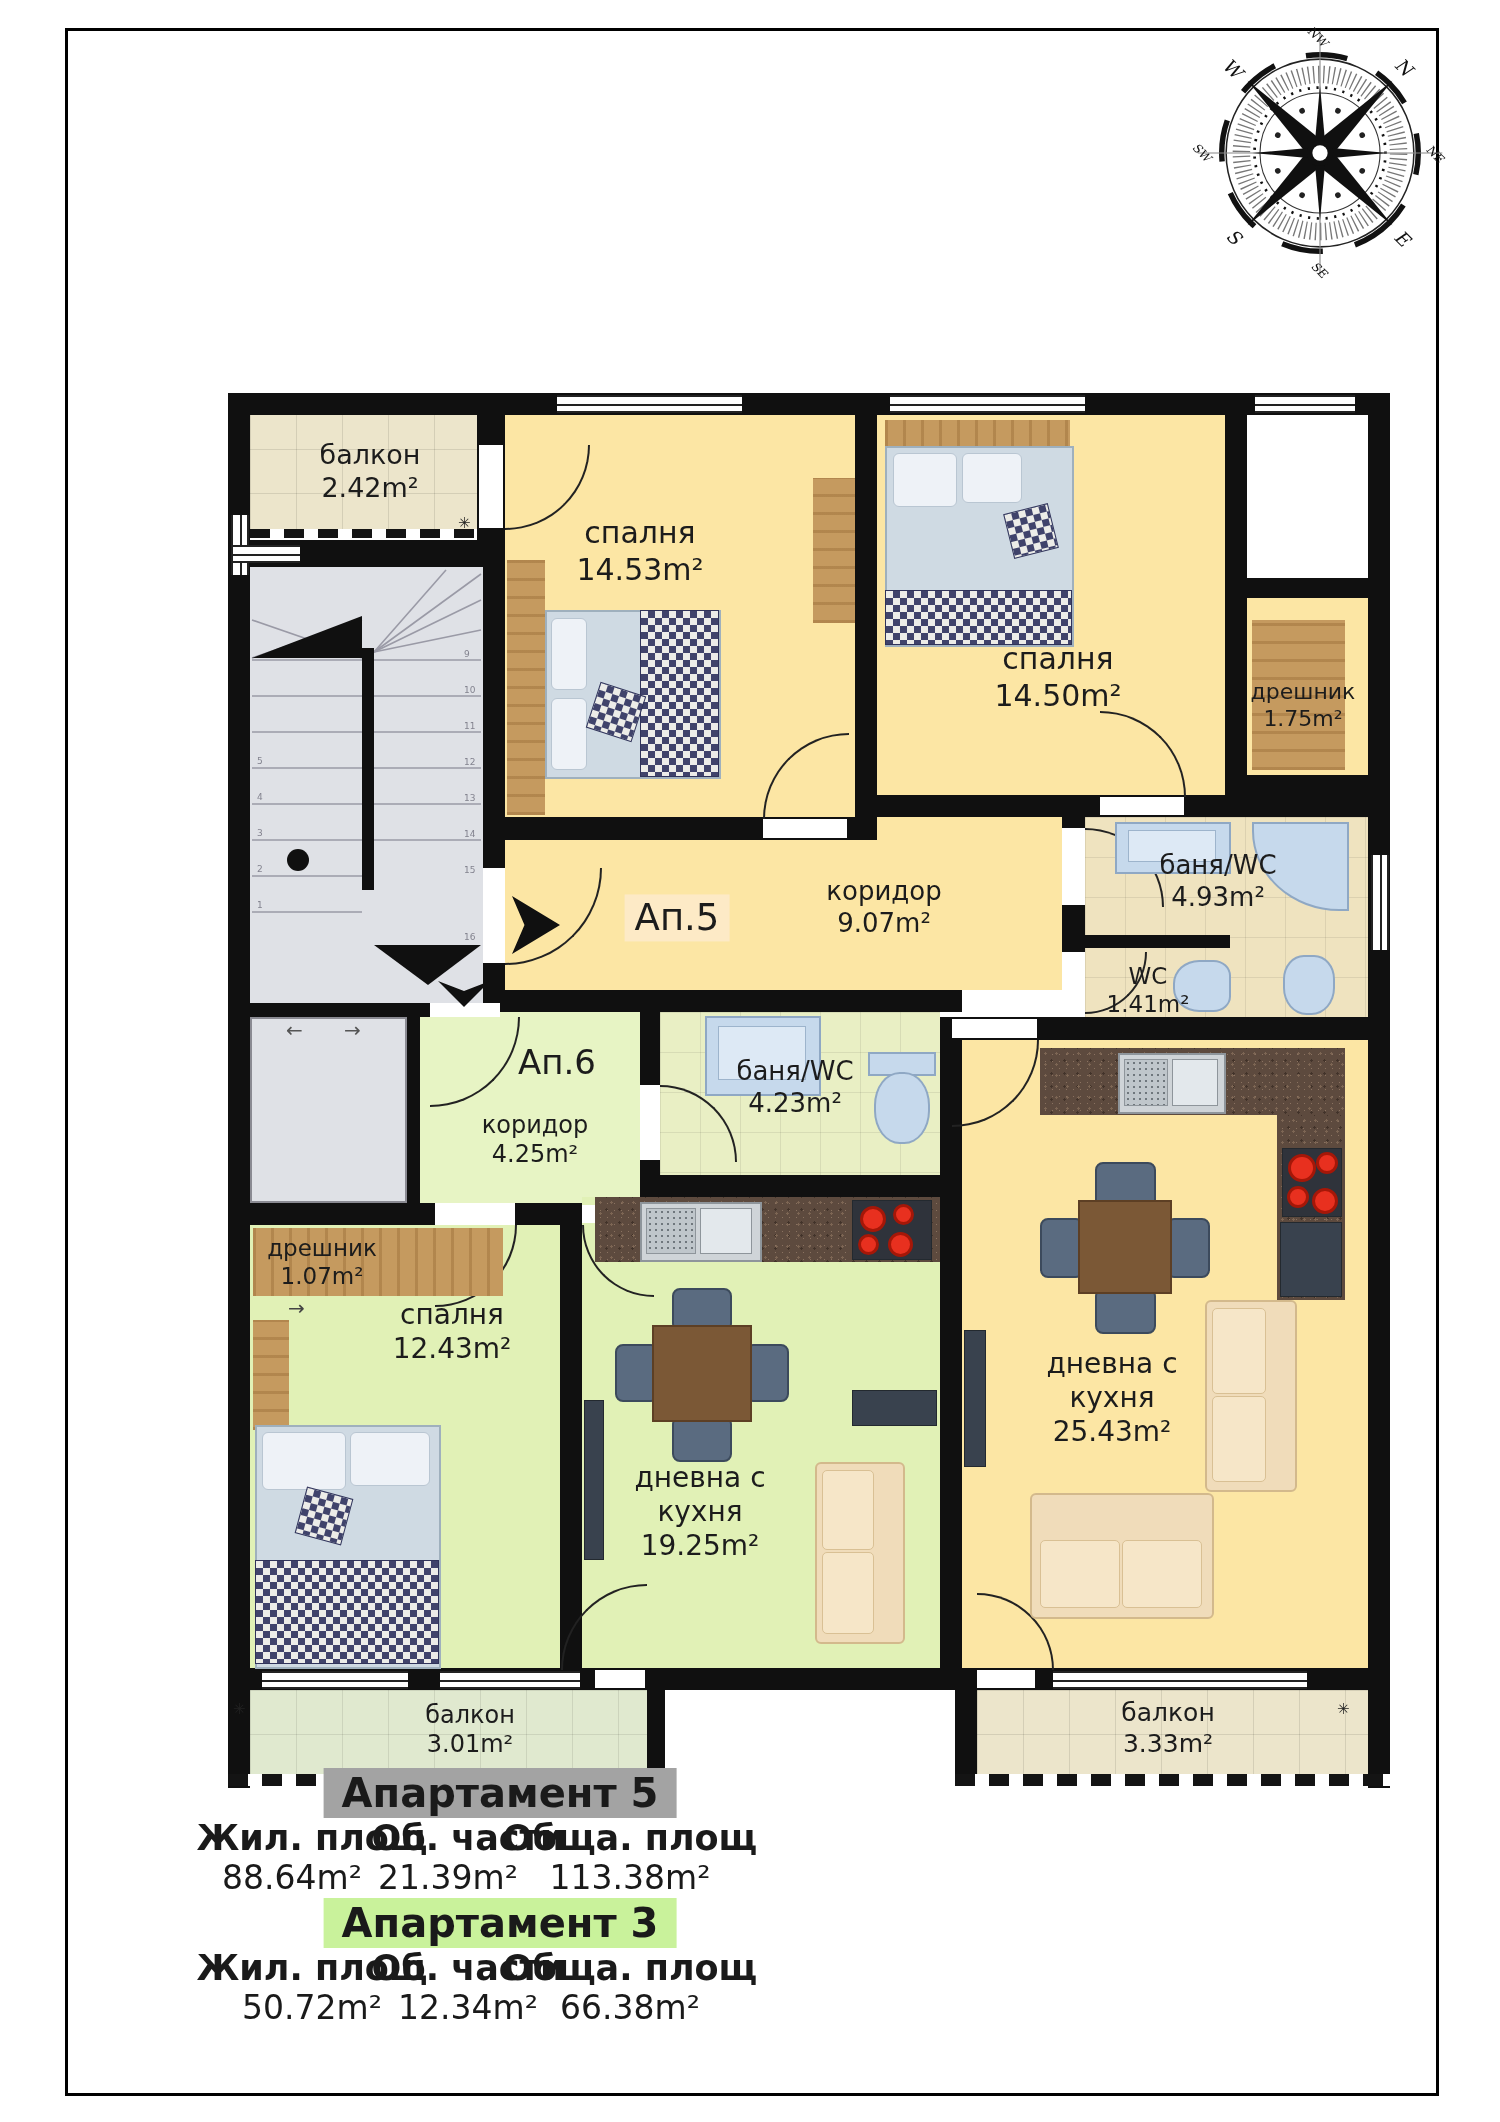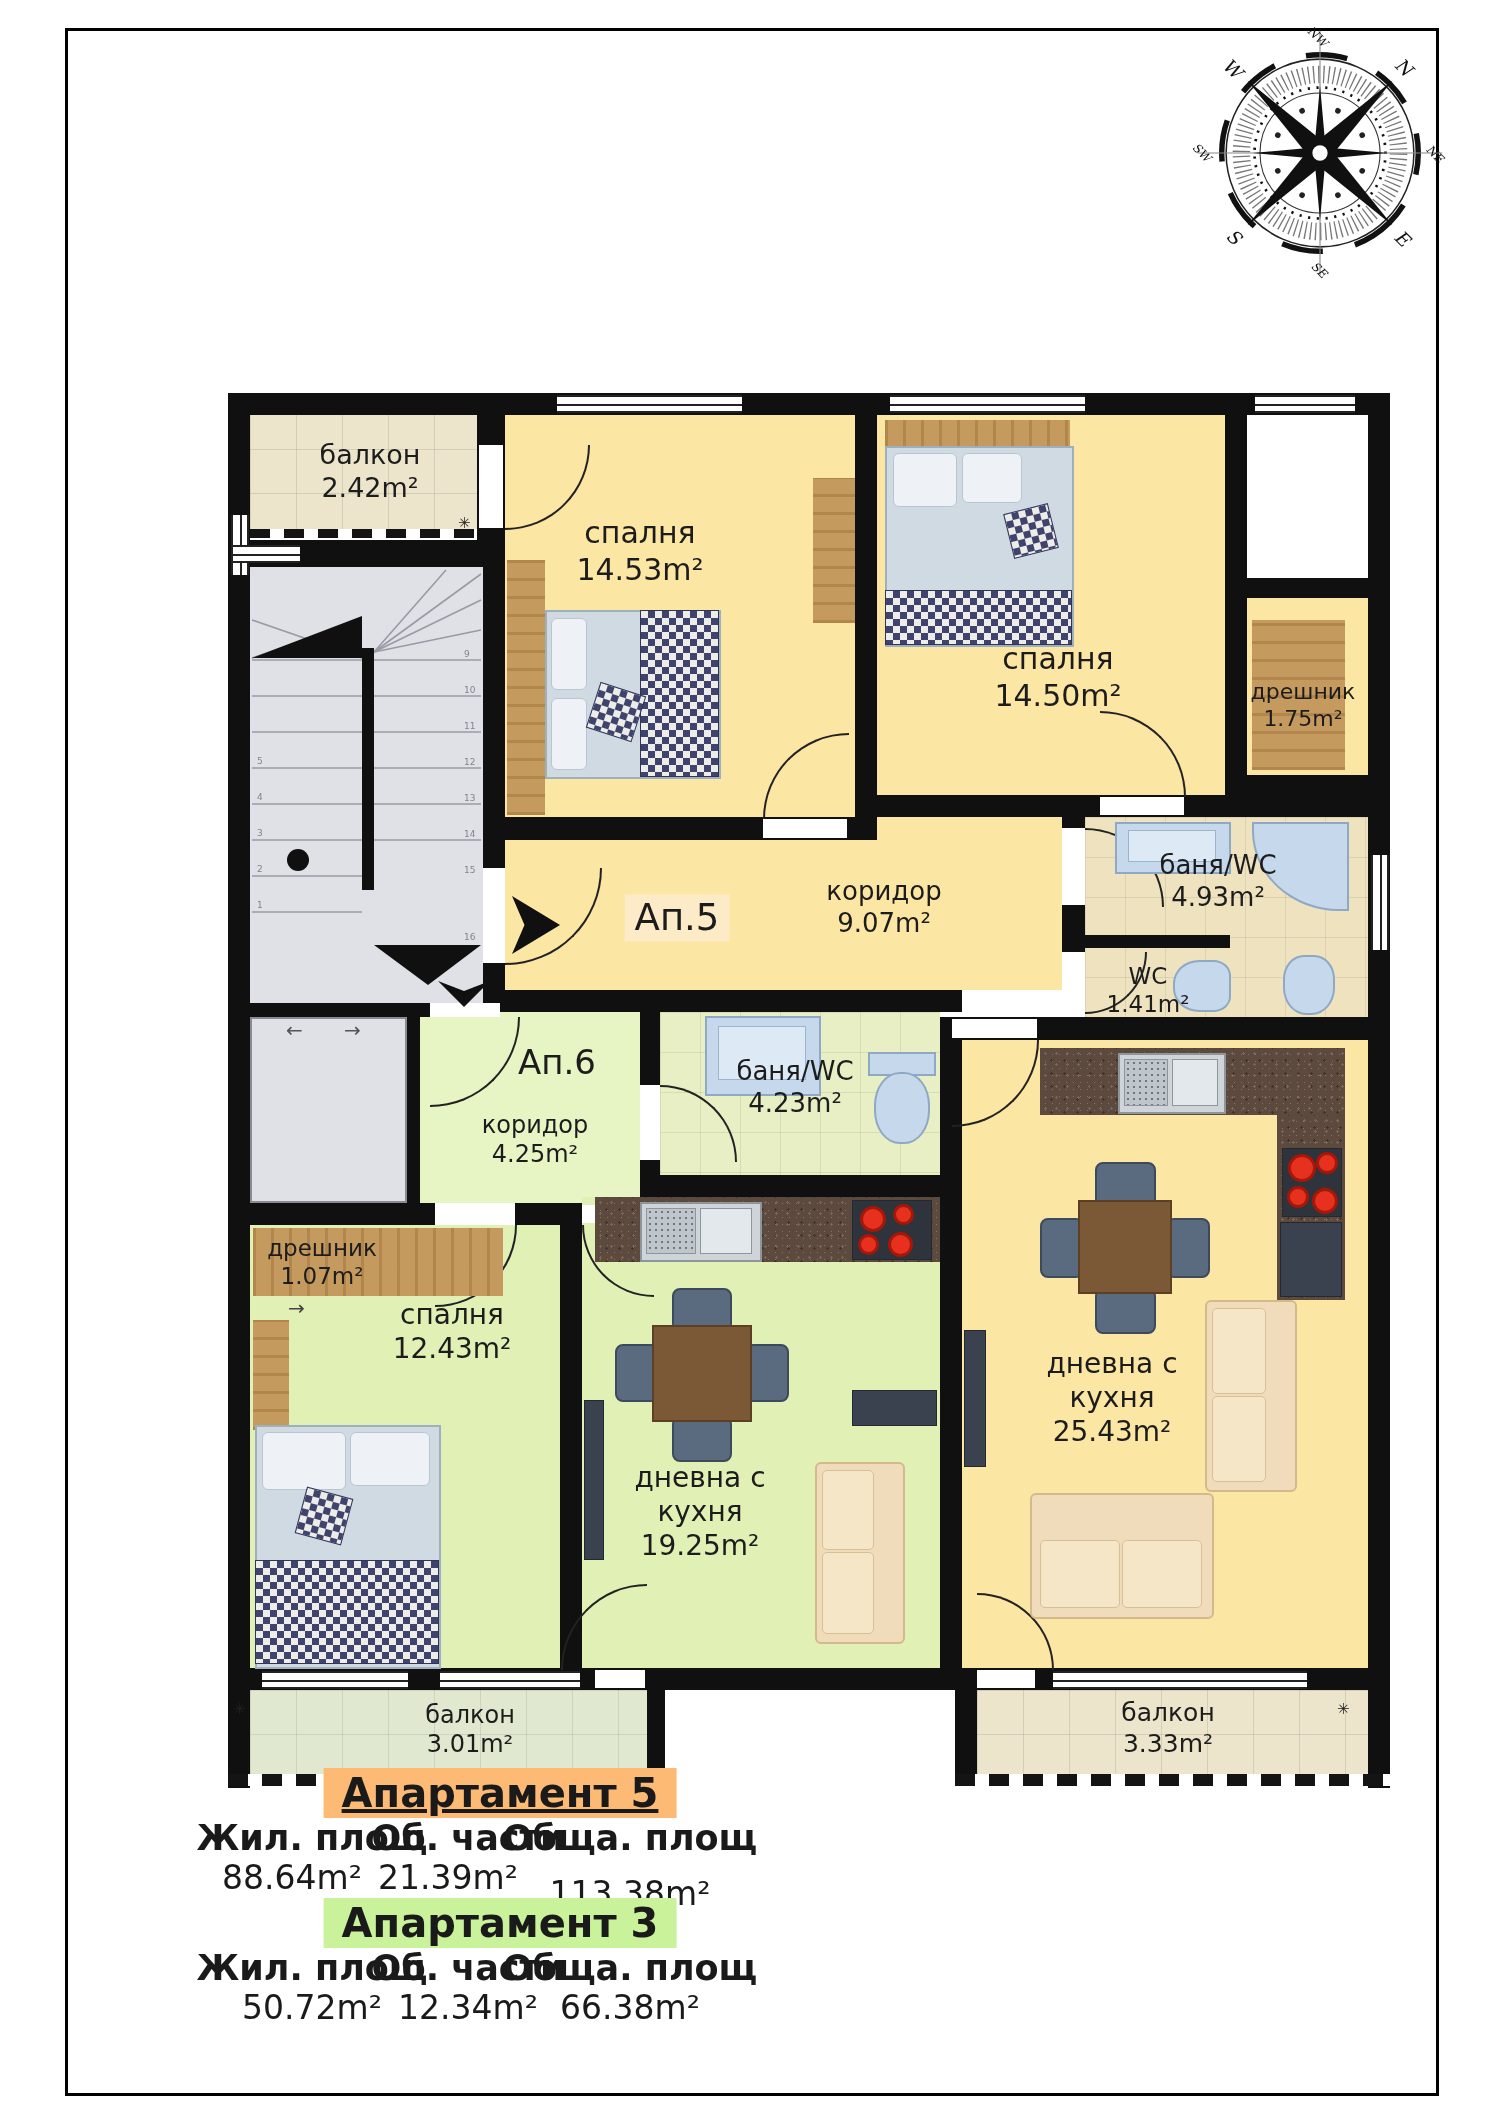--- a/index.html
+++ b/index.html
@@ -427,27 +427,27 @@
   <div class="lbl" style="left:470px;top:1730px;font-size:24px;">
     <div>балкон</div>
       <div>3.01m²</div>
   </div>
   <div class="lbl" style="left:1168px;top:1728px;font-size:25px;">
     <div>балкон</div>
       <div>3.33m²</div>
   </div>
 
   <div>
-    <div class="aptitle" style="left:500px;top:1768px;background:#fdba74;text-decoration:underline;">Апартамент 5</div>
+    <div class="aptitle" style="left:500px;top:1768px;background:#a3a3a3;">Апартамент 5</div>
     <div class="legend-h" style="left:312px;top:1818px;">Жил. площ</div>
     <div class="legend-h" style="left:468px;top:1818px;">Об. части</div>
     <div class="legend-h" style="left:630px;top:1818px;">Обща. площ</div>
     <div class="legend-v" style="left:292px;top:1858px;">88.64m²</div>
     <div class="legend-v" style="left:448px;top:1858px;">21.39m²</div>
-    <div class="legend-v" style="left:630px;top:1858px;margin-top:16px;">113.38m²</div>
+    <div class="legend-v" style="left:630px;top:1858px;">113.38m²</div>
 
     <div class="aptitle" style="left:500px;top:1898px;background:#c9f29b;">Апартамент 3</div>
     <div class="legend-h" style="left:312px;top:1948px;">Жил. площ</div>
     <div class="legend-h" style="left:468px;top:1948px;">Об. части</div>
     <div class="legend-h" style="left:630px;top:1948px;">Обща. площ</div>
     <div class="legend-v" style="left:312px;top:1988px;">50.72m²</div>
     <div class="legend-v" style="left:468px;top:1988px;">12.34m²</div>
     <div class="legend-v" style="left:630px;top:1988px;">66.38m²</div>
   </div>
 

